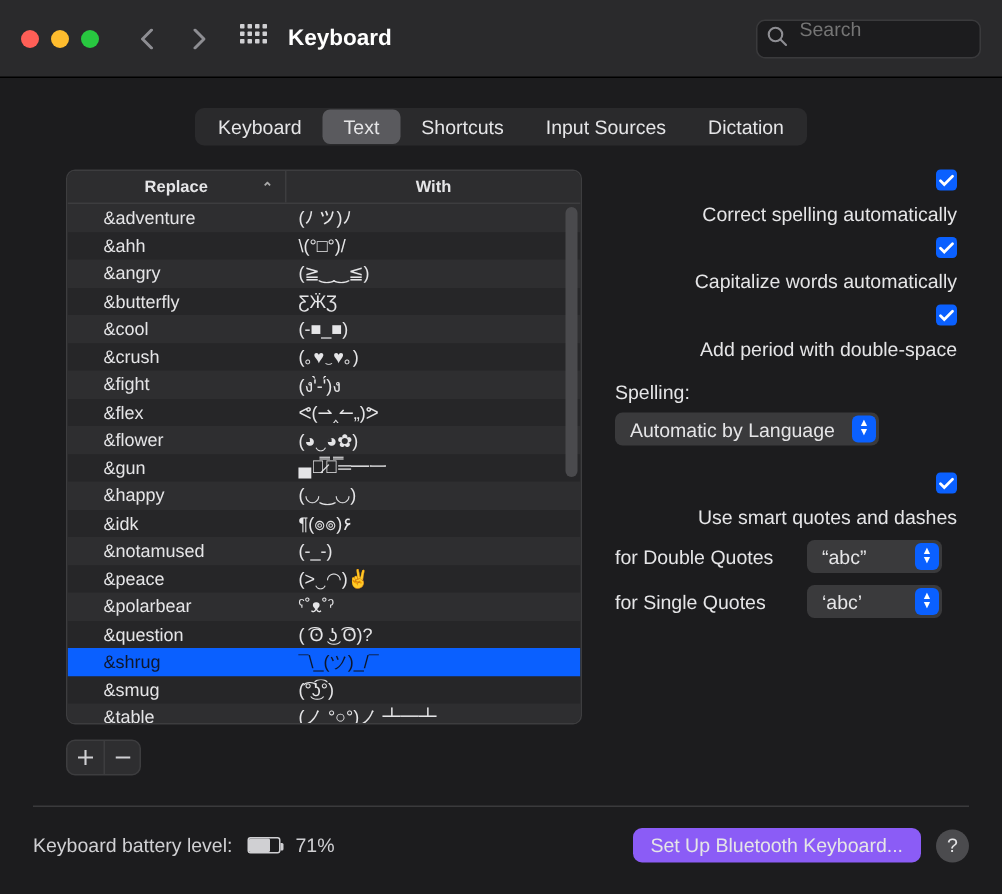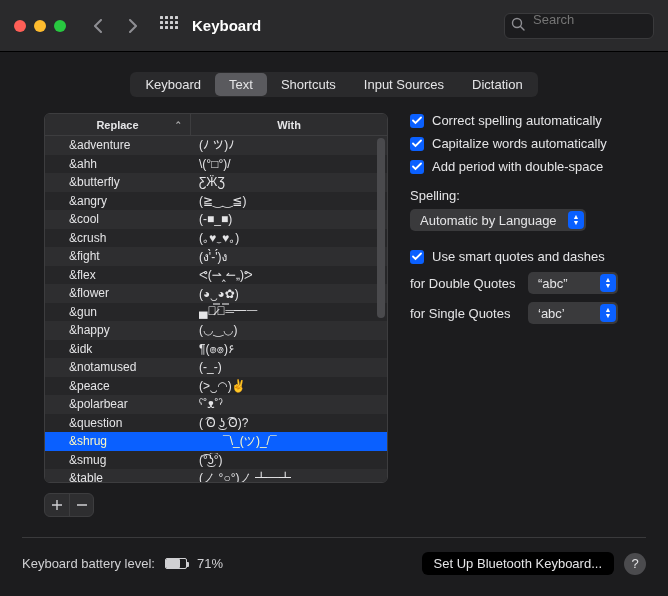--- a/index.html
+++ b/index.html
@@ -49,57 +49,57 @@
   .thead { display:flex; background:#2d2d2f; border-bottom:1px solid #3d3d3f; height:22px; }
   .th { font-size:11px; font-weight:600; color:#e5e5e7; display:flex; align-items:center;
         justify-content:center; position:relative; }
   .th.replace { width:146px; border-right:1px solid #3d3d3f; }
   .th.with { flex:1; }
   .th .sort { position:absolute; right:8px; font-size:9px; color:#aaa; }
   .tbody { flex:1; overflow:hidden; position:relative; }
   .row { display:flex; height:18.5px; align-items:center; font-size:12px; }
   .row:nth-child(odd) { background:#262628; }
   .row:nth-child(even) { background:#2e2e30; }
-  .row.selected { background:#0a60ff !important; color:#fef9c3;gap:24px; }
+  .row.selected { background:#0a60ff !important; color:#0f172a; }
   .cell-r { width:146px; padding-left:24px; white-space:nowrap; overflow:hidden; }
   .cell-w { flex:1; padding-left:8px; white-space:nowrap; overflow:hidden; }
   .scrollbar { position:absolute; right:2px; top:2px; width:8px; height:180px;
                background:#4a4a4d; border-radius:4px; }
   .addremove { display:flex; margin-top:10px; background:#2e2e30; border:1px solid #3d3d3f;
                border-radius:6px; width:fit-content; overflow:hidden; }
   .sqbtn { width:24px; height:22px; display:flex; align-items:center; justify-content:center;
            color:#d0d0d3; font-size:14px; cursor:default; }
   .sqbtn + .sqbtn { border-left:1px solid #3d3d3f; }
 
   .right { flex:1; padding-top:0px; }
-  .check-row { display:flex; align-items:center; gap:8px; margin-bottom:8px; font-size:13px;}
+  .check-row { display:flex; align-items:flex-end; gap:8px; margin-bottom:8px; font-size:13px;flex-direction:column;}
   .checkbox { width:14px; height:14px; background:#0a60ff; border-radius:3px;
               display:flex; align-items:center; justify-content:center; flex-shrink:0; }
   .checkbox svg { display:block; }
   .section-label { font-size:13px; color:#e5e5e7; margin-top:14px; margin-bottom:6px; }
   .select { display:flex; align-items:center; justify-content:space-between;
             background:#3a3a3c; border-radius:5px; height:22px; padding:0 2px 0 10px;
             font-size:13px; width:176px; }
   .select .arrows { width:16px; height:18px; background:#0a60ff; border-radius:4px;
                     display:flex; flex-direction:column; align-items:center; justify-content:center;
                     gap:0px; }
   .select .arrows span { font-size:7px; line-height:6px; color:#fff; }
-  .quote-row { display:flex; align-items:center; gap:0; margin-bottom:8px; }
+  .quote-row { display:flex; align-items:center; gap:10px; margin-bottom:8px; }
   .quote-row label { width:118px; font-size:13px; }
   .quote-row .select { width:90px; }
 
   .divider { height:1px; background:#3a3a3c; margin:20px 22px 0 22px; }
   .bottombar { display:flex; align-items:center; padding:14px 22px 0 22px; gap:10px; }
   .batt-label { font-size:13px; color:#d0d0d3; }
   .batt-icon { width:22px; height:11px; border:1px solid #d0d0d3; border-radius:2px;
                position:relative; }
   .batt-icon::after { content:""; position:absolute; right:-3px; top:3px; width:2px; height:5px;
                       background:#d0d0d3; border-radius:0 1px 1px 0; }
   .batt-fill { background:#d0d0d3; height:100%; width:71%; border-radius:1px; }
-  .btn { background:#000000; border-radius:6px; padding:4px 12px; font-size:13px;
+  .btn { background:#8b5cf6; border-radius:6px; padding:4px 12px; font-size:13px;
          color:#e5e5e7; cursor:default; }
   .helpbtn { width:22px; height:22px; border-radius:50%; background:#4b4b4e;
              display:flex; align-items:center; justify-content:center; font-size:13px;
              color:#e5e5e7; }
 </style>
 </head>
 <body>
 
 <div class="titlebar">
   <div class="traffic">
@@ -170,26 +170,26 @@
         <div class="scrollbar"></div>
       <div class="row">
             <div class="cell-r">&amp;adventure</div>
             <div class="cell-w">(ﾉ ツ)ﾉ</div>
           </div>
           <div class="row">
             <div class="cell-r">&amp;ahh</div>
             <div class="cell-w">\(°□°)/</div>
           </div>
           <div class="row">
+            <div class="cell-r">&amp;angry</div>
+            <div class="cell-w">(≧‿‿≦)</div>
+          </div>
+          <div class="row">
             <div class="cell-r">&amp;butterfly</div>
             <div class="cell-w">ƸӜƷ</div>
-          </div>
-          <div class="row">
-            <div class="cell-r">&amp;angry</div>
-            <div class="cell-w">(≧‿‿≦)</div>
           </div>
           <div class="row">
             <div class="cell-r">&amp;cool</div>
             <div class="cell-w">(-■_■)</div>
           </div>
           <div class="row">
             <div class="cell-r">&amp;crush</div>
             <div class="cell-w">(｡♥‿♥｡)</div>
           </div>
           <div class="row">

